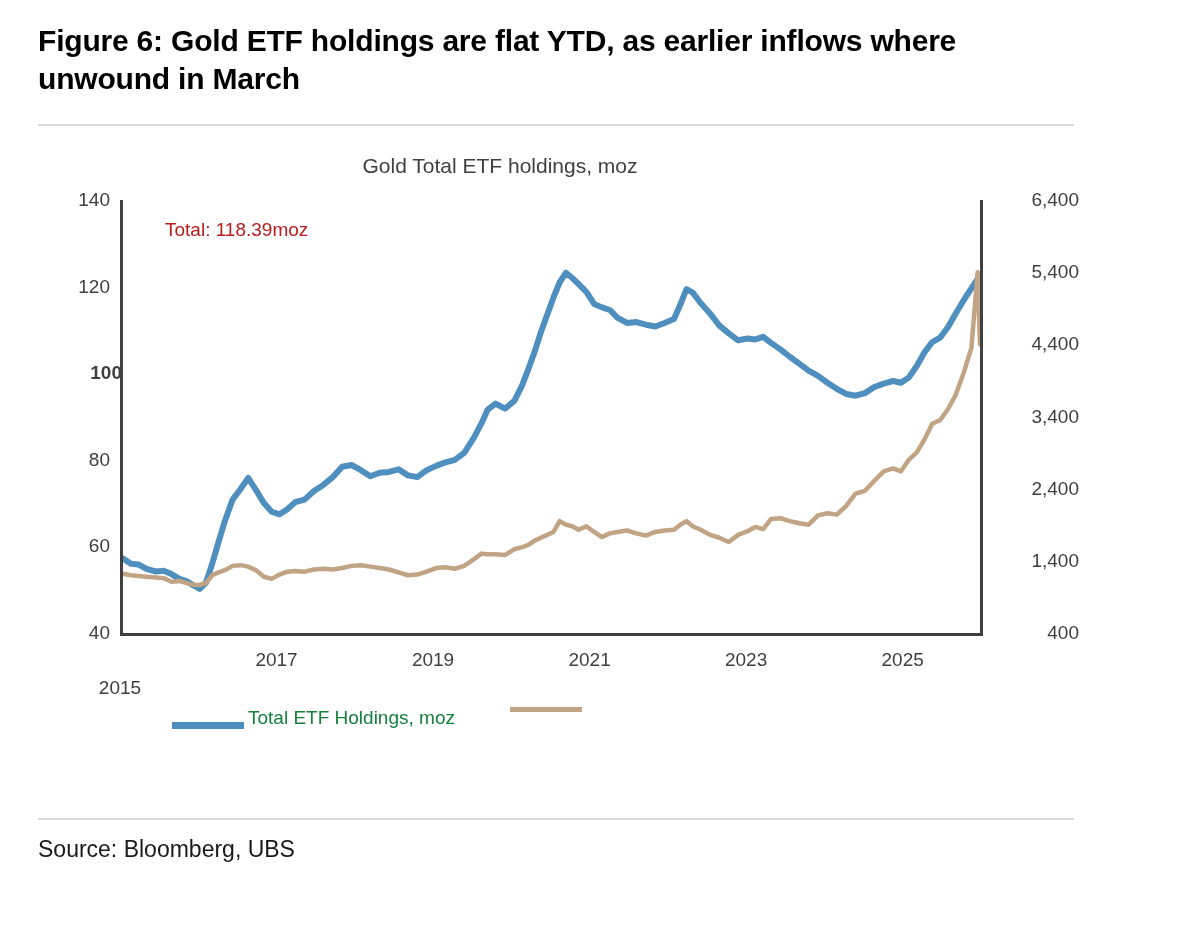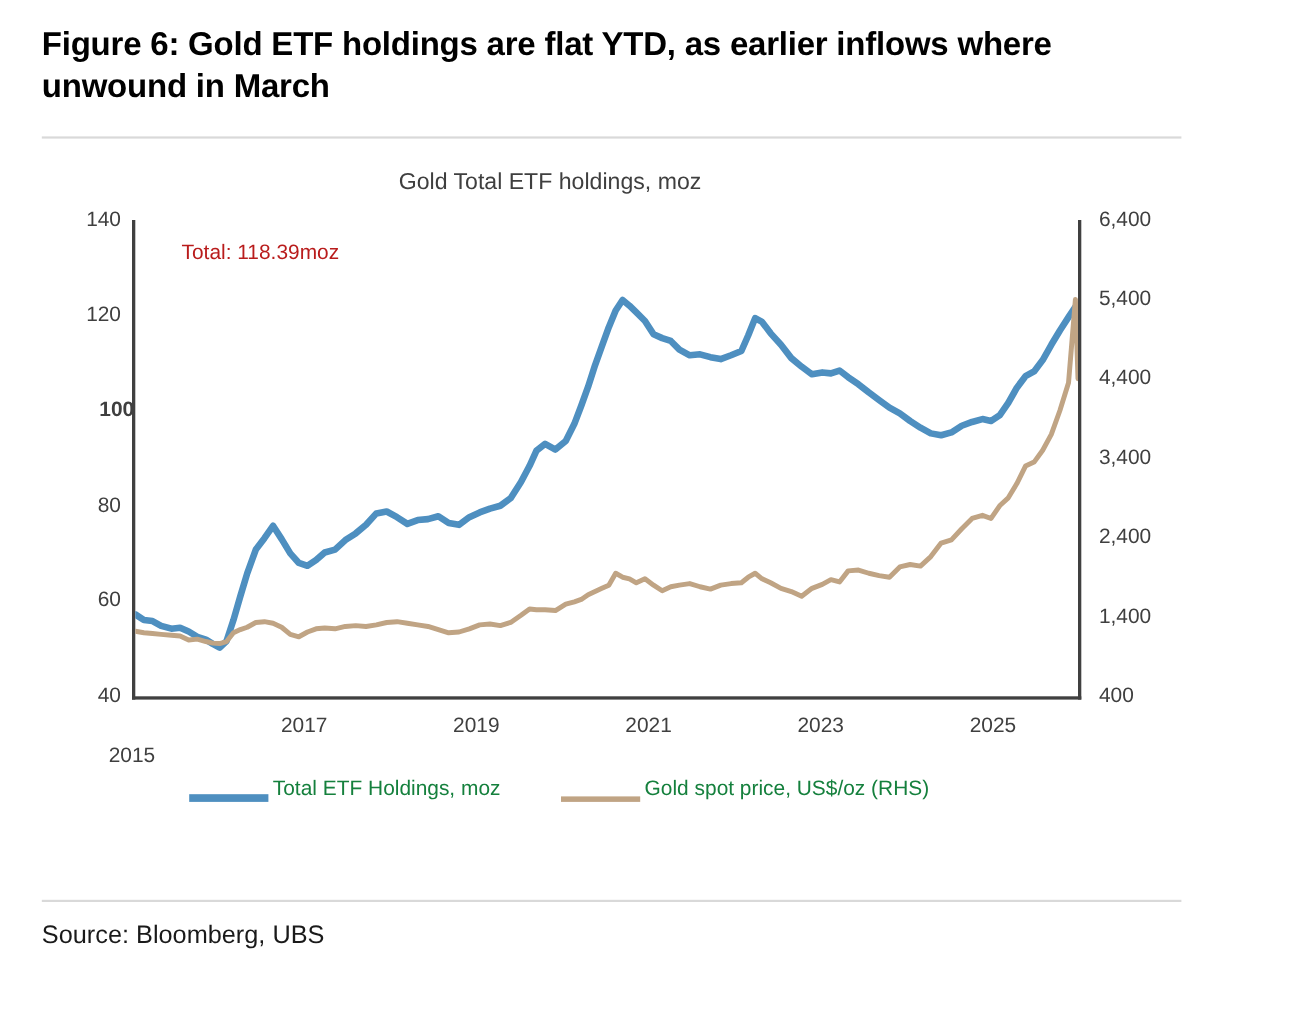--- a/index.html
+++ b/index.html
@@ -96,21 +96,21 @@
     position: absolute;
     width: 62px;
     text-align: right;
     font-size: 19px;
     color: #3f3f3f;
     transform: translateY(-11px);
   }
   .ylabel-right {
     position: absolute;
     width: 80px;
-    text-align: left;
+    text-align: right;
     font-size: 19px;
     color: #3f3f3f;
     transform: translateY(-11px);
   }
   .xlabel {
     position: absolute;
     font-size: 19px;
     color: #3f3f3f;
     text-align: center;
     width: 80px;
@@ -188,21 +188,20 @@
         </svg>
     </div>
 
     <div class="legend">
       <div class="legend-item first">
         <span class="swatch" id="sw0" style="background: rgb(78, 143, 192);"></span>
         <span>Total ETF Holdings, moz</span>
       </div>
       <div class="legend-item second">
         <span class="swatch thin" id="sw1" style="background: rgb(192, 164, 132);"></span>
-        <span>Gold spot price, US$/oz (RHS)</span>
       </div>
     </div>
 
   </div>
 
   <div class="rule rule-bottom"></div>
   <div class="source">Source: Bloomberg, UBS</div>
 
 </div>
 

